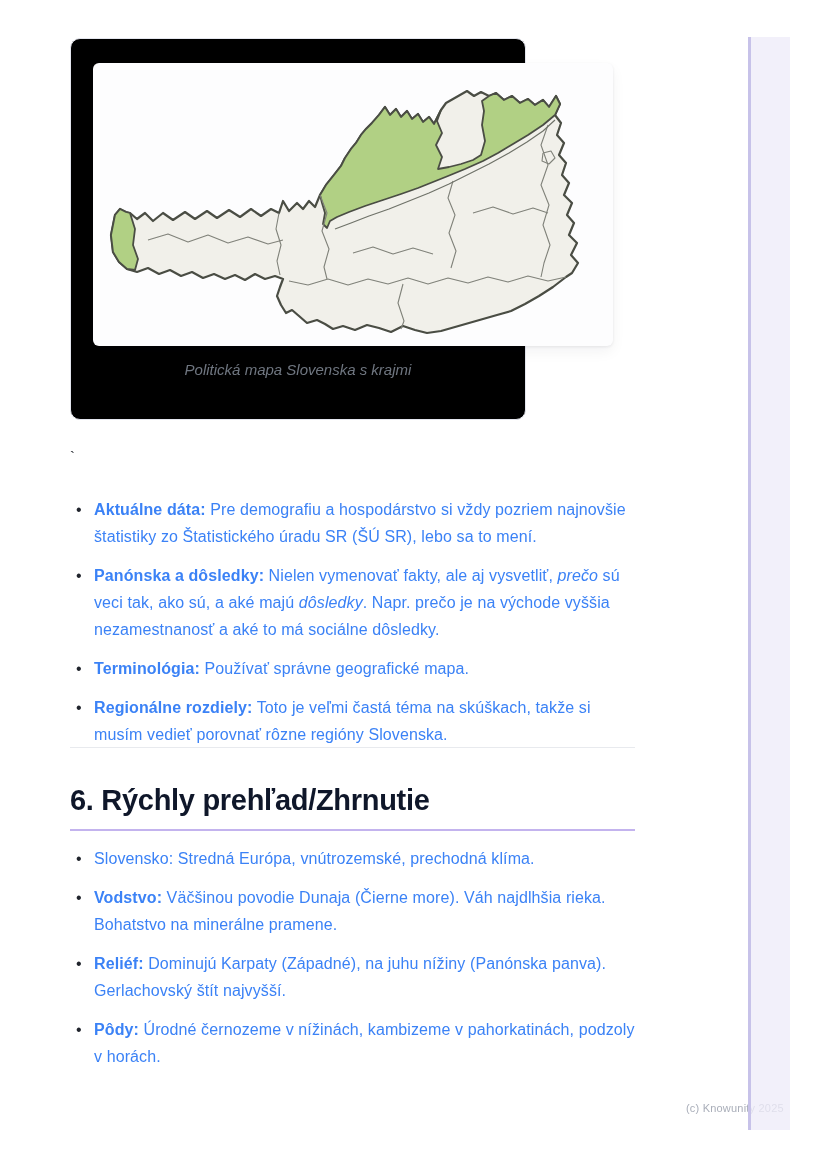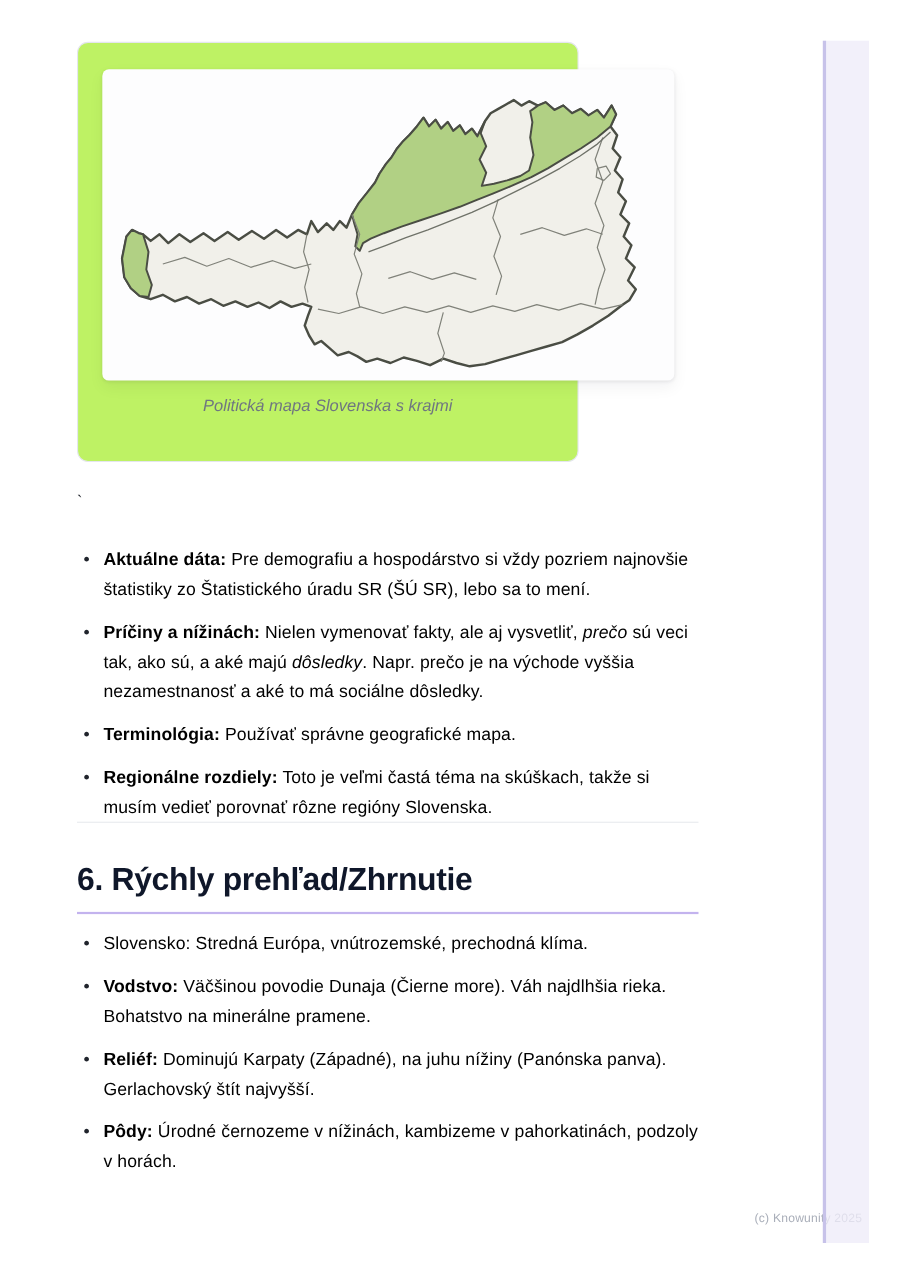--- a/index.html
+++ b/index.html
@@ -3,41 +3,41 @@
 <meta charset="utf-8">
 <style>
   * { margin:0; padding:0; box-sizing:border-box; }
   html,body { background:#ffffff; }
   body {
     width:828px; height:1171px; position:relative; overflow:hidden;
     font-family:"Liberation Sans", sans-serif; color:#20242c;
   }
   .figure-card {
     position:absolute; left:70px; top:38px; width:456px; height:382px;
-    background:#bef264; border:1px solid #e4e6ee; border-radius:10px;
+    background:#000000; border:1px solid #e4e6ee; border-radius:10px;
   }
   .figure-image {
     position:absolute; left:22px; top:24px; width:520px; height:283px;
     background:#fdfdfe; border-radius:6px;
     box-shadow:0 1px 3px rgba(20,24,40,.08), 0 6px 14px rgba(20,24,40,.05);
     overflow:hidden;
   }
   .figure-image svg { display:block; width:100%; height:100%; }
   .figure-caption {
     position:absolute; left:0; right:0; top:322px; text-align:center;
     font-style:italic; font-size:15px; color:#6f7680;
   }
   .stray-char { position:absolute; left:70px; top:448px; font-size:15px; color:#20242c; }
 
   .bullet-list { position:absolute; left:70px; width:566px; list-style:none; }
   .bullet-list.first { top:496px; }
   .bullet-list.second { top:845px; }
   .bullet-list li {
     position:relative; padding-left:24px; font-size:16px; line-height:27px;
-    color:#000000; margin-bottom:12px; letter-spacing:.1px;
+    color:#3b82f6; margin-bottom:12px; letter-spacing:.1px;
   }
   .bullet-list li::before {
     content:"•"; position:absolute; left:6px; top:0; font-size:16px; color:#20242c;
   }
   .bullet-list .b { font-weight:bold; }
   .bullet-list .i { font-style:italic; }
 
   .divider {
     position:absolute; left:70px; top:747px; width:565px; height:1px; background:#e8eaee;
   }
@@ -90,21 +90,21 @@
       <path d="M242,166 L258,160 276,153 296,146 316,138 336,130 356,121 376,111 396,101 416,90 434,79 450,68 462,57" fill="none" stroke="#6f7269" stroke-width="1.2" stroke-linejoin="round"></path>
     </svg>
   </div>
   <div class="figure-caption">Politická mapa Slovenska s krajmi</div>
 </div>
 
 <div class="stray-char">`</div>
 
 <ul class="bullet-list first">
     <li><span class="b">Aktuálne dáta:</span><span> Pre demografiu a hospodárstvo si vždy pozriem najnovšie štatistiky zo Štatistického úradu SR (ŠÚ SR), lebo sa to mení.</span></li>
-    <li><span class="b">Príčiny a nížinách:</span><span> Nielen vymenovať fakty, ale aj vysvetliť, </span><span class="i">prečo</span><span> sú veci tak, ako sú, a aké majú </span><span class="i">dôsledky</span><span>. Napr. prečo je na východe vyššia nezamestnanosť a aké to má sociálne dôsledky.</span></li>
+    <li><span class="b">Panónska a dôsledky:</span><span> Nielen vymenovať fakty, ale aj vysvetliť, </span><span class="i">prečo</span><span> sú veci tak, ako sú, a aké majú </span><span class="i">dôsledky</span><span>. Napr. prečo je na východe vyššia nezamestnanosť a aké to má sociálne dôsledky.</span></li>
     <li><span class="b">Terminológia:</span><span> Používať správne geografické mapa.</span></li>
     <li><span class="b">Regionálne rozdiely:</span><span> Toto je veľmi častá téma na skúškach, takže si musím vedieť porovnať rôzne regióny Slovenska.</span></li>
   </ul>
 
 <div class="divider"></div>
 
 <h2 class="section-heading">6. Rýchly prehľad/Zhrnutie</h2>
 <div class="heading-rule"></div>
 
 <ul class="bullet-list second">

